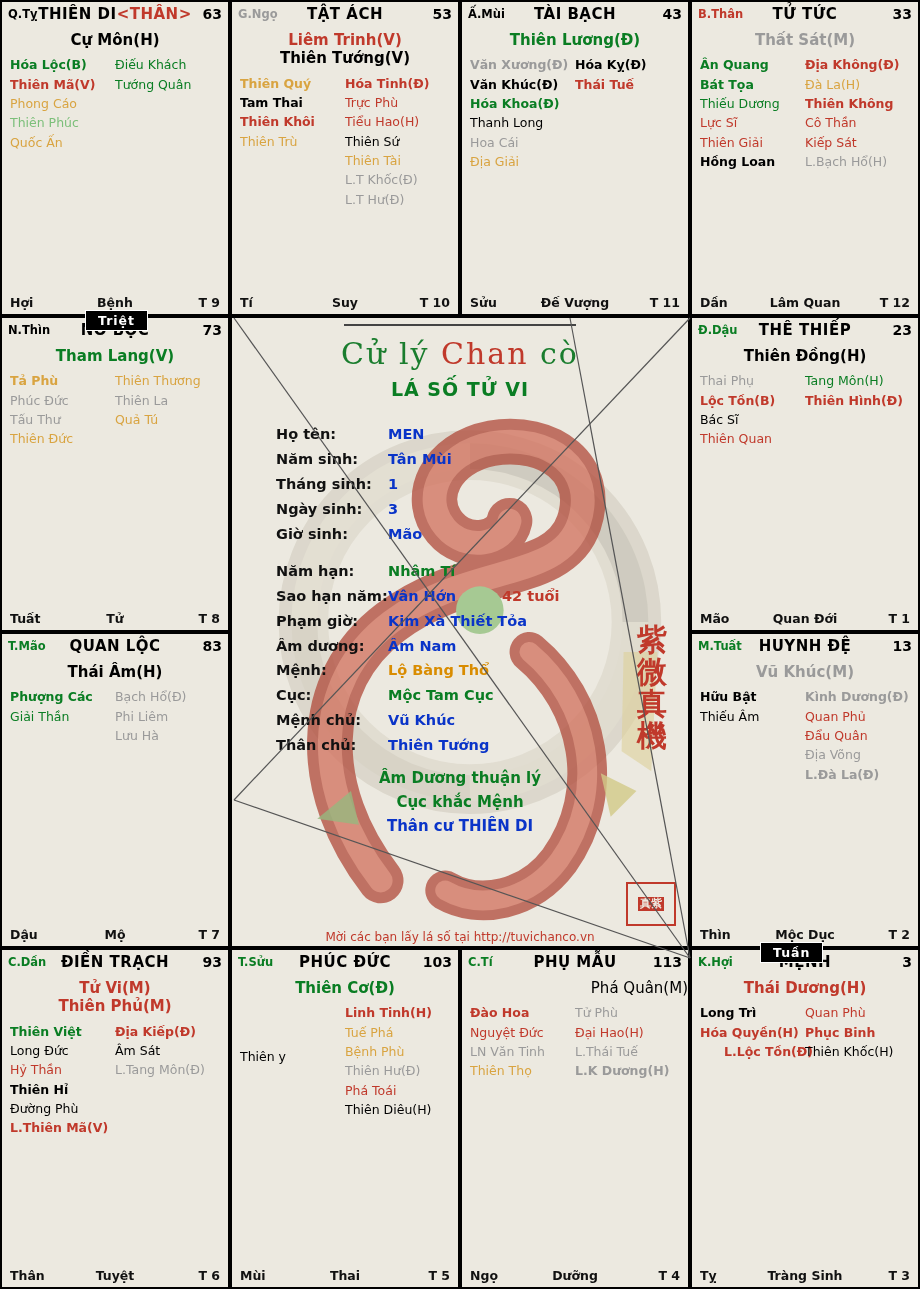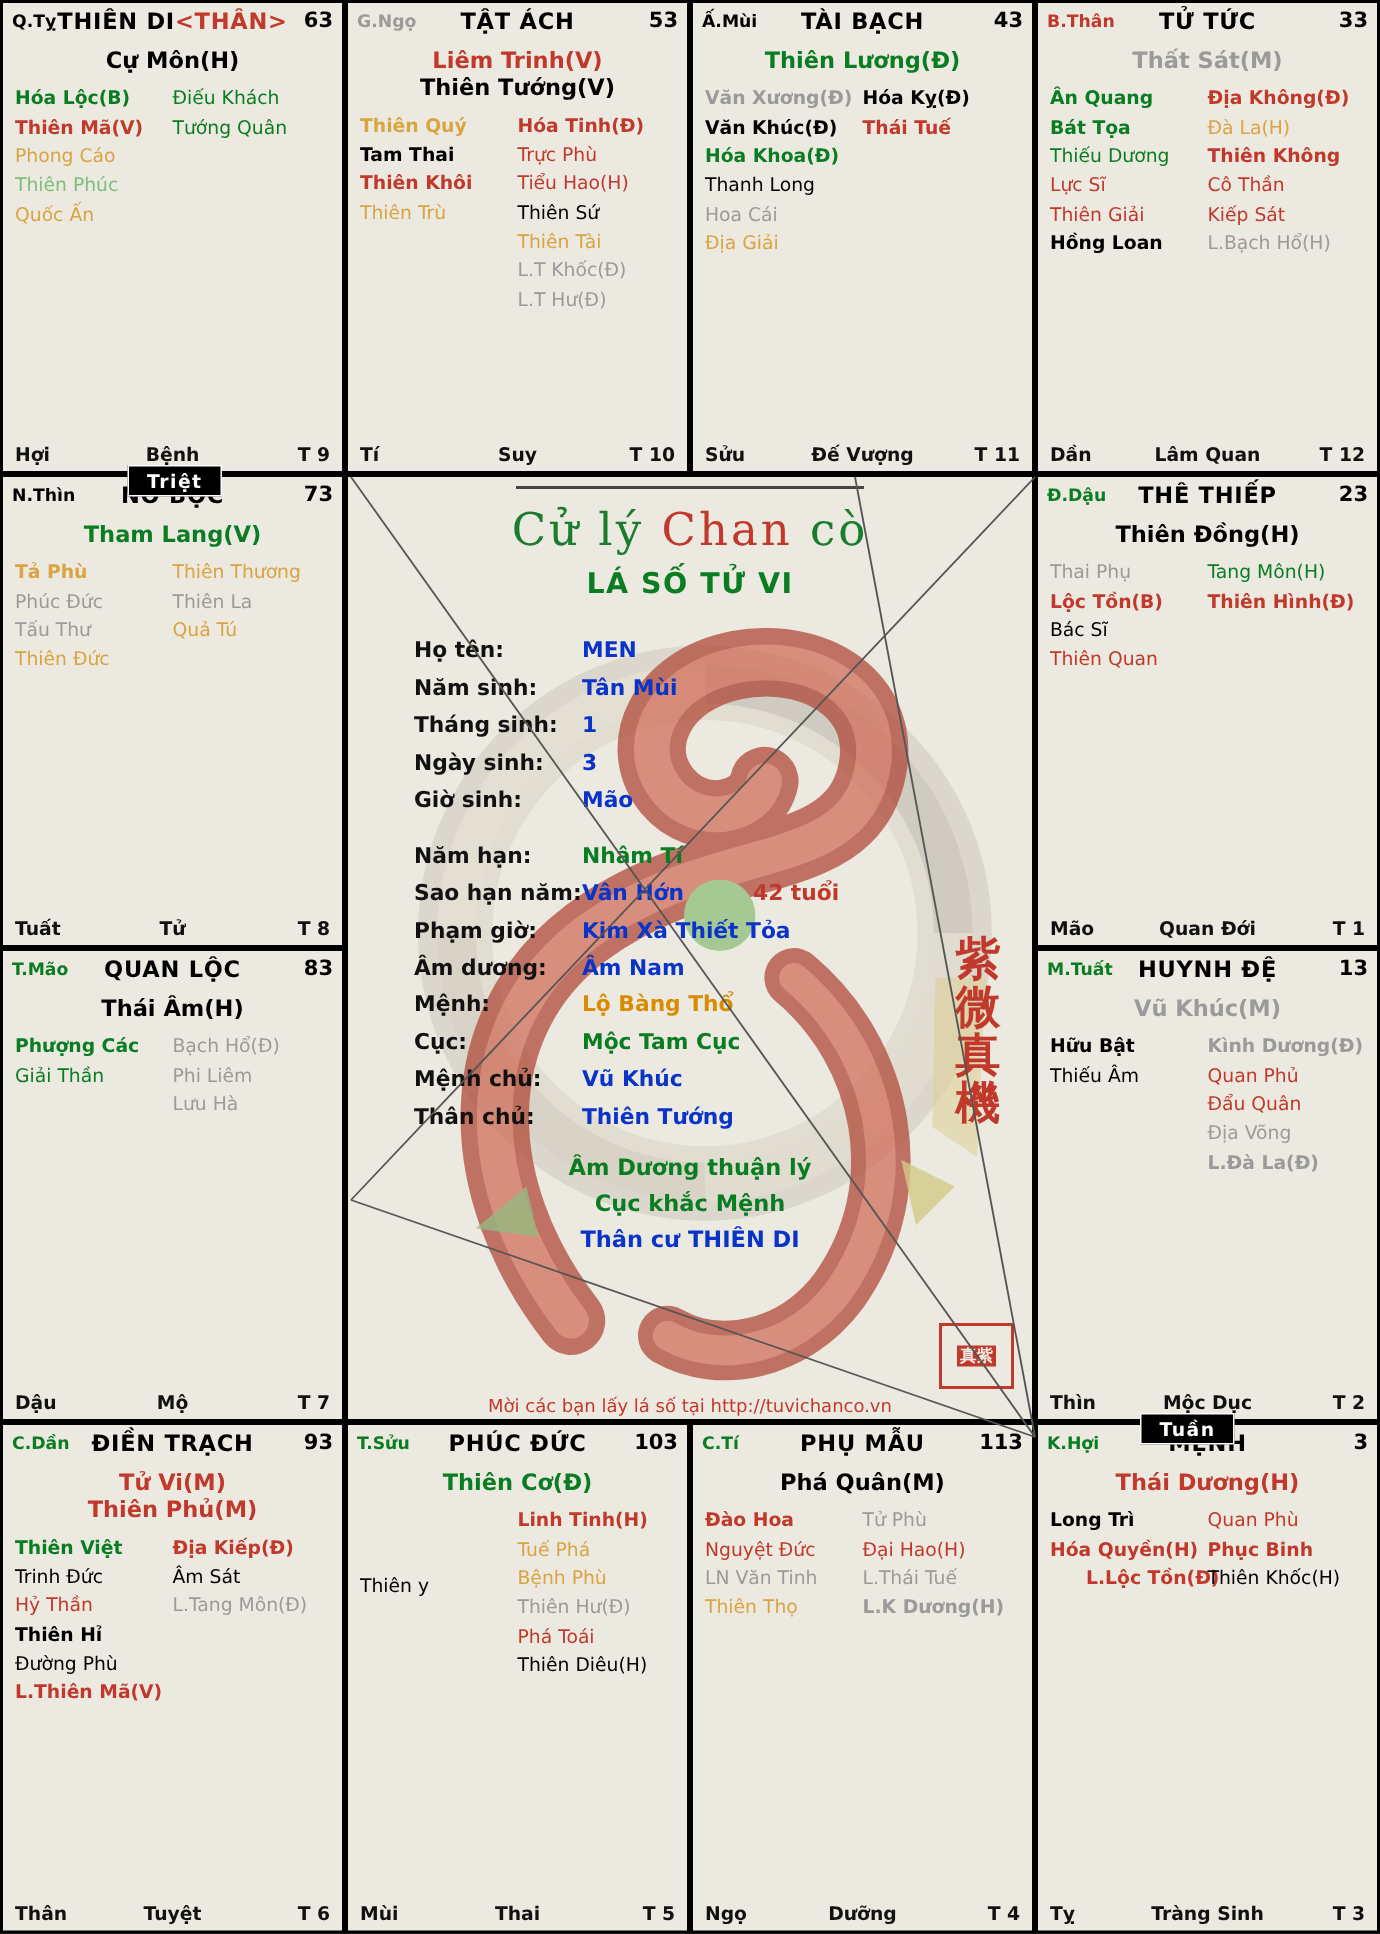--- a/index.html
+++ b/index.html
@@ -628,21 +628,21 @@
           <span>ĐIỀN TRẠCH</span>
         </div>
       </div>
       <div class="pal-main">
           <div style="color: rgb(192, 57, 43); font-weight: bold;">Tử Vi(M)</div>
           <div style="color: rgb(192, 57, 43); font-weight: bold;">Thiên Phủ(M)</div>
         </div>
       <div class="stars">
         <div class="col">
             <div style="color: rgb(10, 125, 35); font-weight: bold;">Thiên Việt</div>
-            <div style="color: rgb(0, 0, 0);">Trinh Đức</div>
+            <div style="color: rgb(0, 0, 0);">Long Đức</div>
             <div style="color: rgb(192, 57, 43);">Hỷ Thần</div>
             <div style="color: rgb(0, 0, 0); font-weight: bold;">Thiên Hỉ</div>
             <div style="color: rgb(0, 0, 0);">Đường Phù</div>
             <div style="color: rgb(192, 57, 43); font-weight: bold;">L.Thiên Mã(V)</div>
           </div>
         <div class="col">
             <div style="color: rgb(192, 57, 43); font-weight: bold;">Địa Kiếp(Đ)</div>
             <div style="color: rgb(0, 0, 0);">Âm Sát</div>
             <div style="color: rgb(154, 154, 154);">L.Tang Môn(Đ)</div>
           </div>
@@ -687,21 +687,21 @@
 
     <div class="cell">
       <div class="pal-head">
         <span class="pal-branch" style="color:#0a7d23">C.Tí</span>
         <span class="pal-num">113</span>
         <div class="pal-title">
           <span>PHỤ MẪU</span>
         </div>
       </div>
       <div class="pal-main">
-          <div style="color: rgb(0, 0, 0); font-weight: bold;">Phá Quân(M)</div>
+          <div style="color: rgb(0, 0, 0); font-weight: normal; text-align: right;">Phá Quân(M)</div>
         </div>
       <div class="stars">
         <div class="col">
             <div style="color: rgb(192, 57, 43); font-weight: bold;">Đào Hoa</div>
             <div style="color: rgb(192, 57, 43);">Nguyệt Đức</div>
             <div style="color: rgb(154, 154, 154);">LN Văn Tinh</div>
             <div style="color: rgb(217, 164, 65);">Thiên Thọ</div>
           </div>
         <div class="col">
             <div style="color: rgb(154, 154, 154);">Tử Phù</div>

